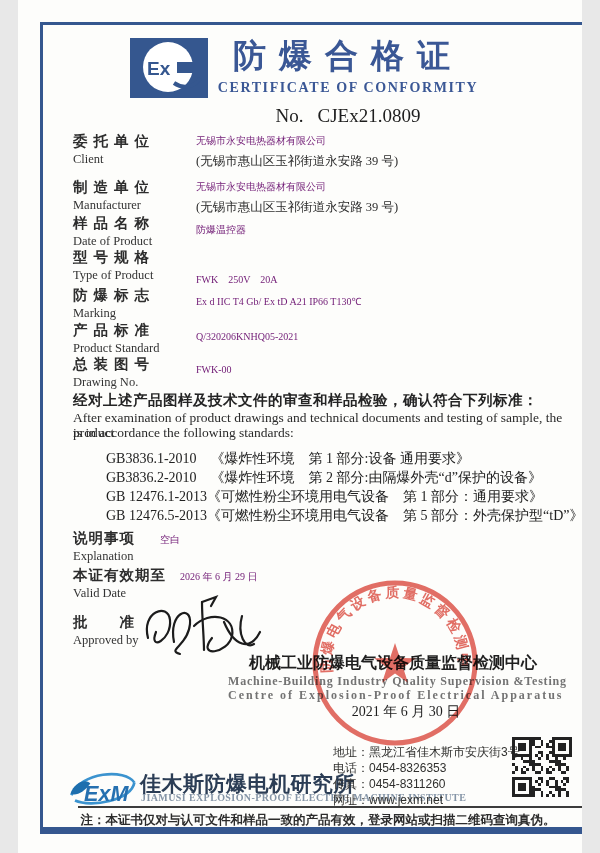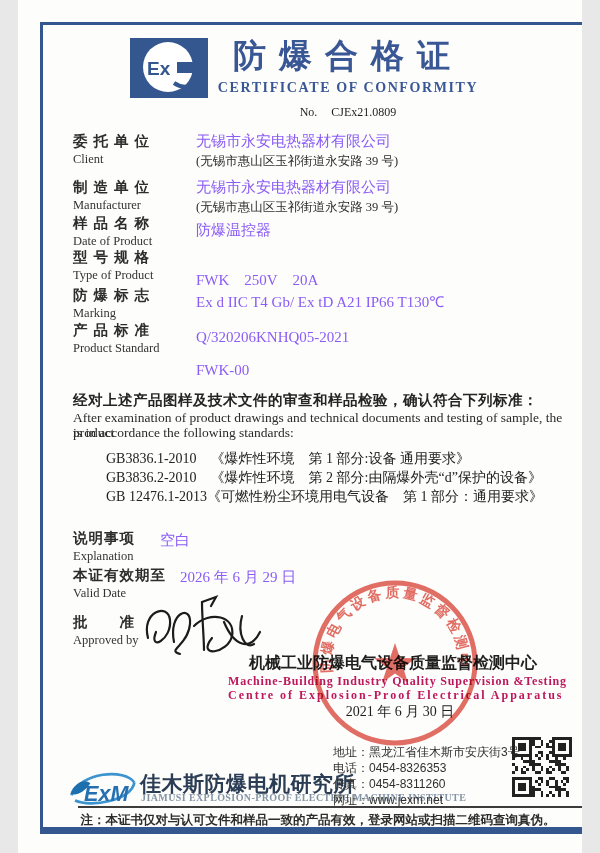--- a/index.html
+++ b/index.html
@@ -4,33 +4,33 @@
 <style>
   html,body{margin:0;padding:0;background:#e8e8e8;}
   .page{position:relative;width:564px;height:853px;background:#fdfdfb;margin:0 auto;
         font-family:"Liberation Serif",serif;color:#222;overflow:hidden;}
   .abs{position:absolute;}
   .frame{left:22px;top:22px;width:552px;height:812px;border:3px solid #35578f;
          border-bottom-width:7px;box-sizing:border-box;}
   .title-cn{color:#3a5795;font-size:33px;font-weight:bold;letter-spacing:13px;
             text-align:center;font-family:"Liberation Serif",serif;white-space:nowrap;}
   .title-en{color:#3a5795;font-size:14px;font-weight:bold;letter-spacing:1.6px;text-align:center;}
-  .cert-no{font-size:12px;color:#1e1e1e;text-align:center;}
+  .cert-no{font-size:19px;color:#1e1e1e;text-align:center;}
   .label-cn{font-family:"Liberation Sans",sans-serif;font-weight:bold;font-size:14.5px;
             color:#2d2d2d;letter-spacing:1px;white-space:pre;line-height:16px;}
   .label-en{font-size:12.5px;color:#333;line-height:14px;margin-top:3px;}
-  .value{font-size:15px;color:#8b5cf6;white-space:pre;line-height:18px;}
+  .value{font-size:10px;color:#701a75;white-space:pre;line-height:18px;}
   .sub-value{font-size:12.5px;color:#2b2b2b;white-space:pre;line-height:15px;}
   .stmt-cn{font-family:"Liberation Sans",sans-serif;font-weight:bold;font-size:14.5px;
            color:#242424;letter-spacing:.5px;white-space:nowrap;}
   .stmt-en{font-size:13.5px;color:#2a2a2a;line-height:15px;}
   .std-line{font-size:14px;color:#212121;white-space:pre;line-height:19px;}
   .issuer-cn{font-family:"Liberation Sans",sans-serif;font-weight:bold;font-size:16px;
              color:#1f1f1f;text-align:center;white-space:nowrap;}
-  .issuer-en{font-size:12px;font-weight:bold;letter-spacing:.8px;color:#be185d;text-align:center;white-space:nowrap;}
+  .issuer-en{font-size:12px;font-weight:bold;letter-spacing:.8px;color:#737373;text-align:center;white-space:nowrap;}
   .issuer-date{font-size:14px;color:#1f1f1f;text-align:center;white-space:pre;}
   .inst-cn{font-family:"Liberation Sans",sans-serif;font-weight:bold;font-size:21px;
            color:#2b3d55;letter-spacing:.5px;white-space:nowrap;}
   .inst-en{font-size:10px;color:#8494a6;letter-spacing:.4px;white-space:nowrap;font-weight:bold;}
   .contact{font-size:12px;color:#30302e;line-height:16px;white-space:pre;
            font-family:"Liberation Sans",sans-serif;}
   .note{font-family:"Liberation Sans",sans-serif;font-weight:bold;font-size:12.5px;
         color:#2c2c2c;text-align:center;white-space:nowrap;}
   .hr-line{height:2px;background:#3c3c3c;}
   .stamp{opacity:.82;mix-blend-mode:multiply;}
@@ -88,29 +88,34 @@
     <div class="label-en">Marking</div>
   </div>
   <div class="abs value" style="left:178px;top:293px;">Ex d IIC T4 Gb/ Ex tD A21 IP66 T130℃</div>
 
   <div class="abs" style="left:55px;top:322px;">
     <div class="label-cn">产 品 标 准</div>
     <div class="label-en">Product Standard</div>
   </div>
   <div class="abs value" style="left:178px;top:328px;">Q/320206KNHQ05-2021</div>
 
+  <div class="abs" style="left:55px;top:356px;">
+    <div class="label-cn">总 装 图 号</div>
+    <div class="label-en">Drawing No.</div>
+  </div>
   <div class="abs value" style="left:178px;top:361px;">FWK-00</div>
 
   <div class="abs stmt-cn" style="left:55px;top:391px;">经对上述产品图样及技术文件的审查和样品检验，确认符合下列标准：</div>
   <div class="abs stmt-en" style="left:55px;top:410px;width:490px;">After examination of product drawings and technical documents and testing of sample, the product</div>
   <div class="abs stmt-en" style="left:55px;top:425px;width:490px;">is in accordance the following standards:</div>
 
   <div class="abs std-line" style="left:88px;top:449px;">GB3836.1-2010　《爆炸性环境　第 1 部分:设备 通用要求》</div>
   <div class="abs std-line" style="left:88px;top:468px;">GB3836.2-2010　《爆炸性环境　第 2 部分:由隔爆外壳“d”保护的设备》</div>
   <div class="abs std-line" style="left:88px;top:487px;">GB 12476.1-2013《可燃性粉尘环境用电气设备　第 1 部分：通用要求》</div>
+  <div class="abs std-line" style="left:88px;top:506px;">GB 12476.5-2013《可燃性粉尘环境用电气设备　第 5 部分：外壳保护型“tD”》</div>
 
   <div class="abs" style="left:55px;top:530px;">
     <div class="label-cn">说明事项</div>
     <div class="label-en">Explanation</div>
   </div>
   <div class="abs value" style="left:142px;top:531px;">空白</div>
 
   <div class="abs" style="left:55px;top:567px;">
     <div class="label-cn">本证有效期至</div>
     <div class="label-en">Valid Date</div>
@@ -131,21 +136,21 @@
         <path d="M56,36 C72,20 98,26 94,46 C90,64 58,68 74,48"></path>
         <path d="M86,32 C96,56 112,62 122,42"></path>
         <path d="M104,26 C99,44 107,60 116,54"></path>
       </g>
     </svg>
   </div>
 
   <div class="abs issuer-cn" style="left:225px;top:653px;width:300px;">机械工业防爆电气设备质量监督检测中心</div>
   <div class="abs issuer-en" style="left:210px;top:674px;width:330px;">Machine-Building Industry Quality Supervision &amp;Testing</div>
   <div class="abs issuer-en" style="left:210px;top:688px;width:330px;letter-spacing:2px;">Centre of Explosion-Proof Electrical Apparatus</div>
-  <div class="abs issuer-date" style="left:282px;top:703px;width:200px;">2021 年 6 月 30 日</div>
+  <div class="abs issuer-date" style="left:288px;top:703px;width:200px;">2021 年 6 月 30 日</div>
 
   <div class="abs stamp" style="left:291px;top:577px;">
     <svg width="172" height="172" viewBox="0 0 172 172">
       <circle cx="86" cy="86" r="80" fill="none" stroke="#dd4f44" stroke-width="5"></circle>
       <path id="stampArc" d="M 24,100 A 64,64 0 1 1 148,100" fill="none"></path>
       <text font-size="14" font-weight="bold" fill="#dd4f44" letter-spacing="3" font-family="Liberation Sans, sans-serif">
         <textPath href="#stampArc" startOffset="2%">防爆电气设备质量监督检测中心</textPath>
       </text>
       <path fill="#dd4f44" d="M86,66 L91,81.1 L106.9,81.2 L94.1,90.6 L98.9,105.8 L86,96.5 L73.1,105.8 L77.9,90.6 L65.1,81.2 L81,81.1 Z"></path>
     </svg>

